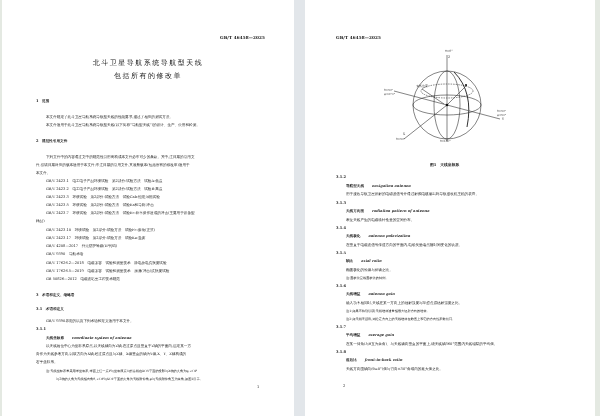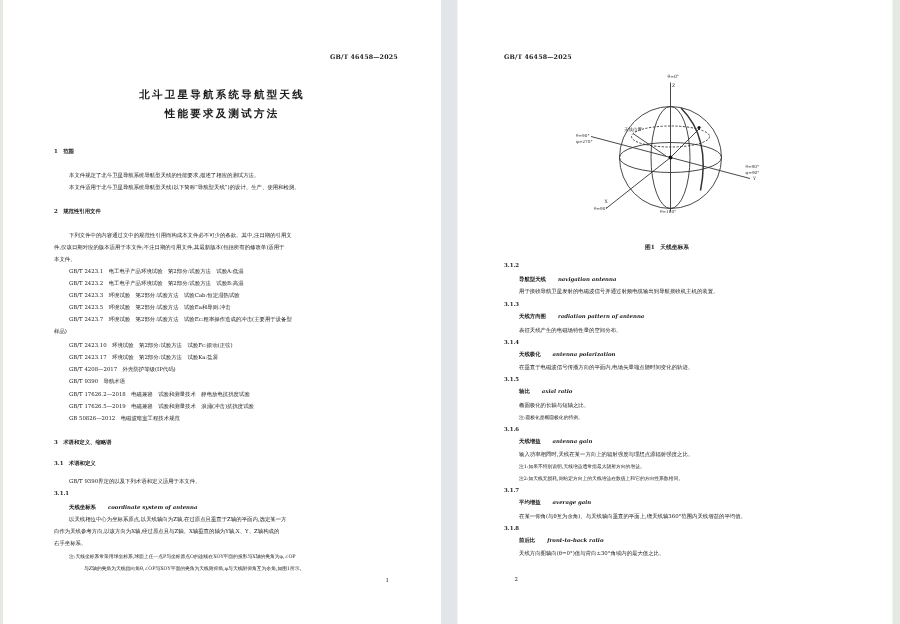--- a/index.html
+++ b/index.html
@@ -11,39 +11,39 @@
     position:relative;
   }
   .page {
     position:absolute; top:0; background:#ffffff;
     height:416px; overflow:hidden;
   }
   .page.left { left:2px; width:292px; }
   .page.right { left:305px; width:290px; }
   .gap { position:absolute; left:294px; top:0; width:11px; height:416px; background:#e2e6ea; }
   .std-no { position:absolute; font-size:4.2px; font-weight:bold; letter-spacing:0.1px; }
-  .title { position:absolute; left:0; width:292px; text-align:center; font-size:7px; font-weight:bold; letter-spacing:1.5px; }
+  .title { position:absolute; left:0; width:292px; text-align:center; font-size:7px; font-weight:normal; letter-spacing:1.5px; }
   .line { position:absolute; font-size:3.6px; white-space:nowrap; line-height:4px; }
   .h { font-weight:bold; }
   .note { font-size:3.2px; }
   .term-en { font-family:"DejaVu Serif", serif; font-style:italic; font-weight:bold; margin-left:8px; }
   .pageno { position:absolute; font-size:3.6px; }
   .fig { position:absolute; left:382px; top:47px; }
   .fig-caption { position:absolute; font-size:3.8px; font-weight:bold; }
   .marker { position:absolute; left:312px; top:108px; width:8px; height:6px; background:#cfe0f3; border-radius:1px; }
 </style>
 </head>
 <body>
 
 <div class="gap"></div>
 
 <div class="page left">
   <div class="std-no" style="left:218px;top:35px;">GB/T 46458—2025</div>
   <div class="title" style="top:58px;">北斗卫星导航系统导航型天线</div>
-  <div class="title" style="top:71px;">性能要求及测试方法</div>
+  <div class="title" style="top:71px;">包括所有的修改单</div>
 
   <div class="line h" style="left:34px;top:99px;">1　范围</div>
   <div class="line" style="left:44px;top:115px;">本文件规定了北斗卫星导航系统导航型天线的性能要求,描述了相应的测试方法。</div>
   <div class="line" style="left:44px;top:123px;">本文件适用于北斗卫星导航系统导航型天线(以下简称“导航型天线”)的设计、生产、使用和检测。</div>
 
   <div class="line h" style="left:34px;top:139px;">2　规范性引用文件</div>
   <div class="line" style="left:44px;top:155px;">下列文件中的内容通过文中的规范性引用而构成本文件必不可少的条款。其中,注日期的引用文</div>
   <div class="line" style="left:34px;top:163px;">件,仅该日期对应的版本适用于本文件;不注日期的引用文件,其最新版本(包括所有的修改单)适用于</div>
   <div class="line" style="left:34px;top:171px;">本文件。</div>
 

